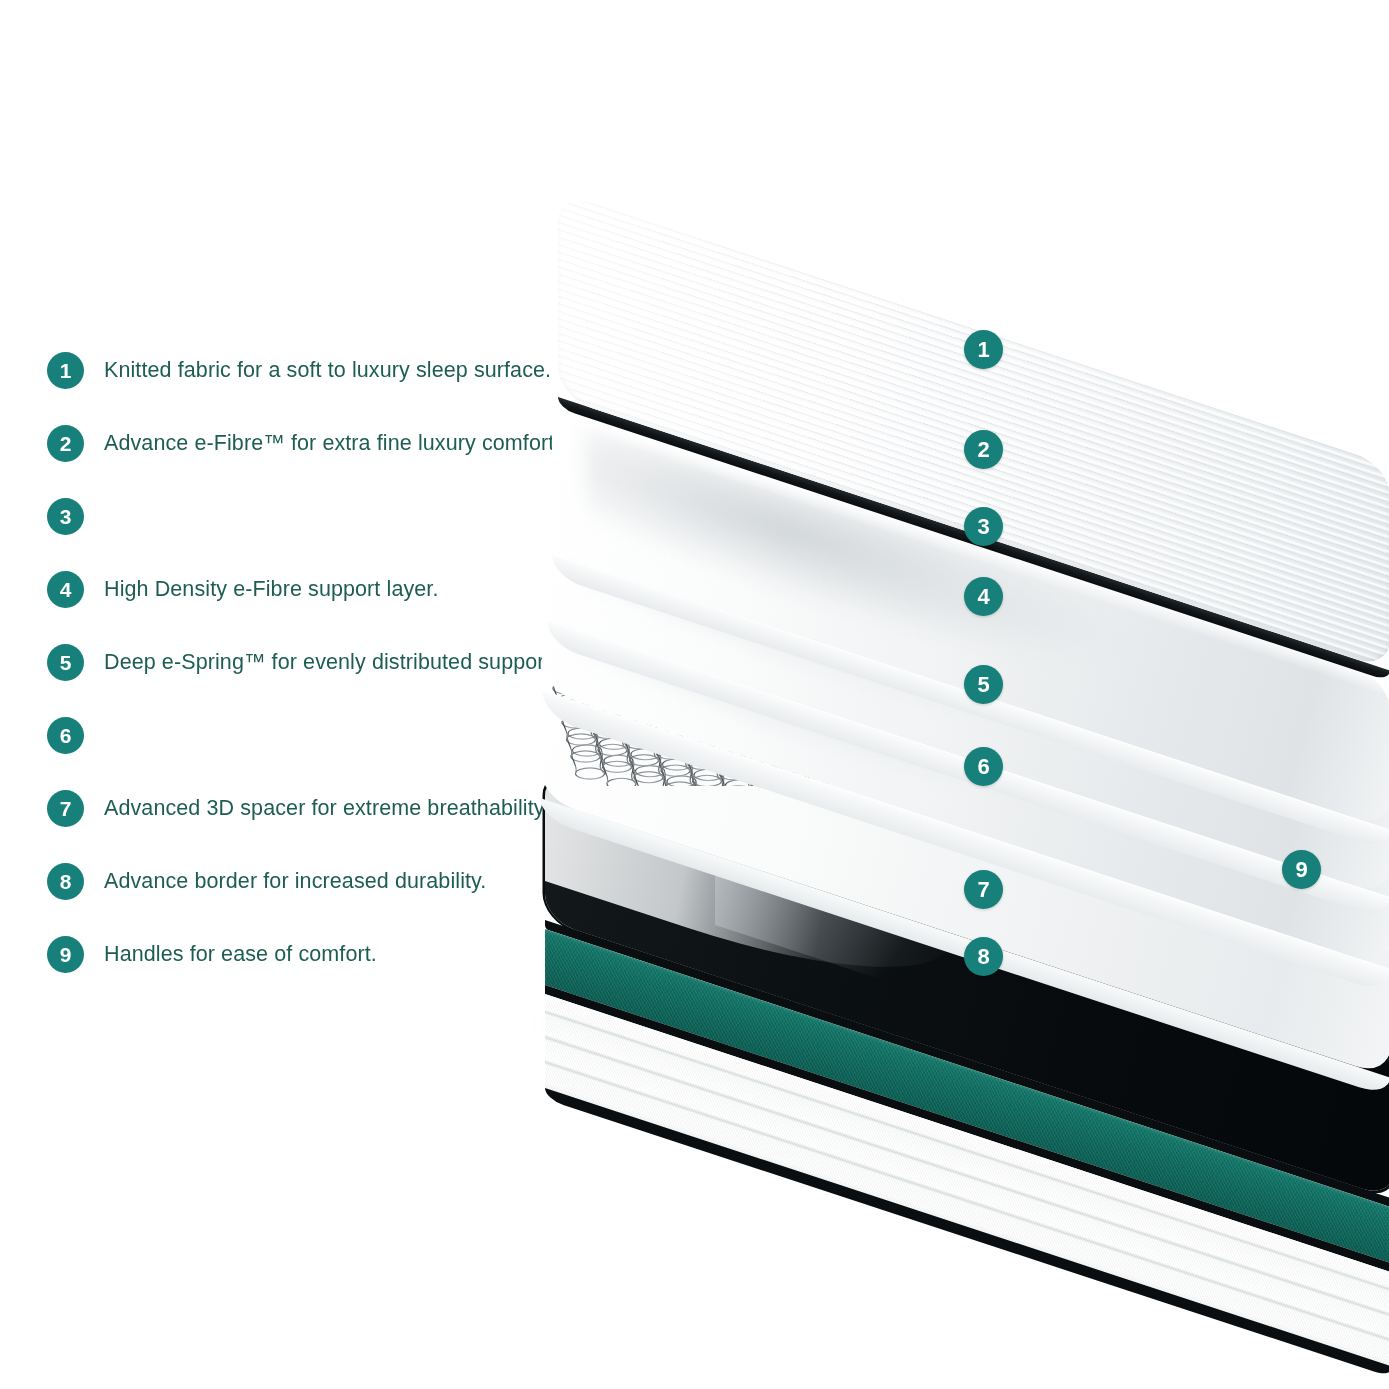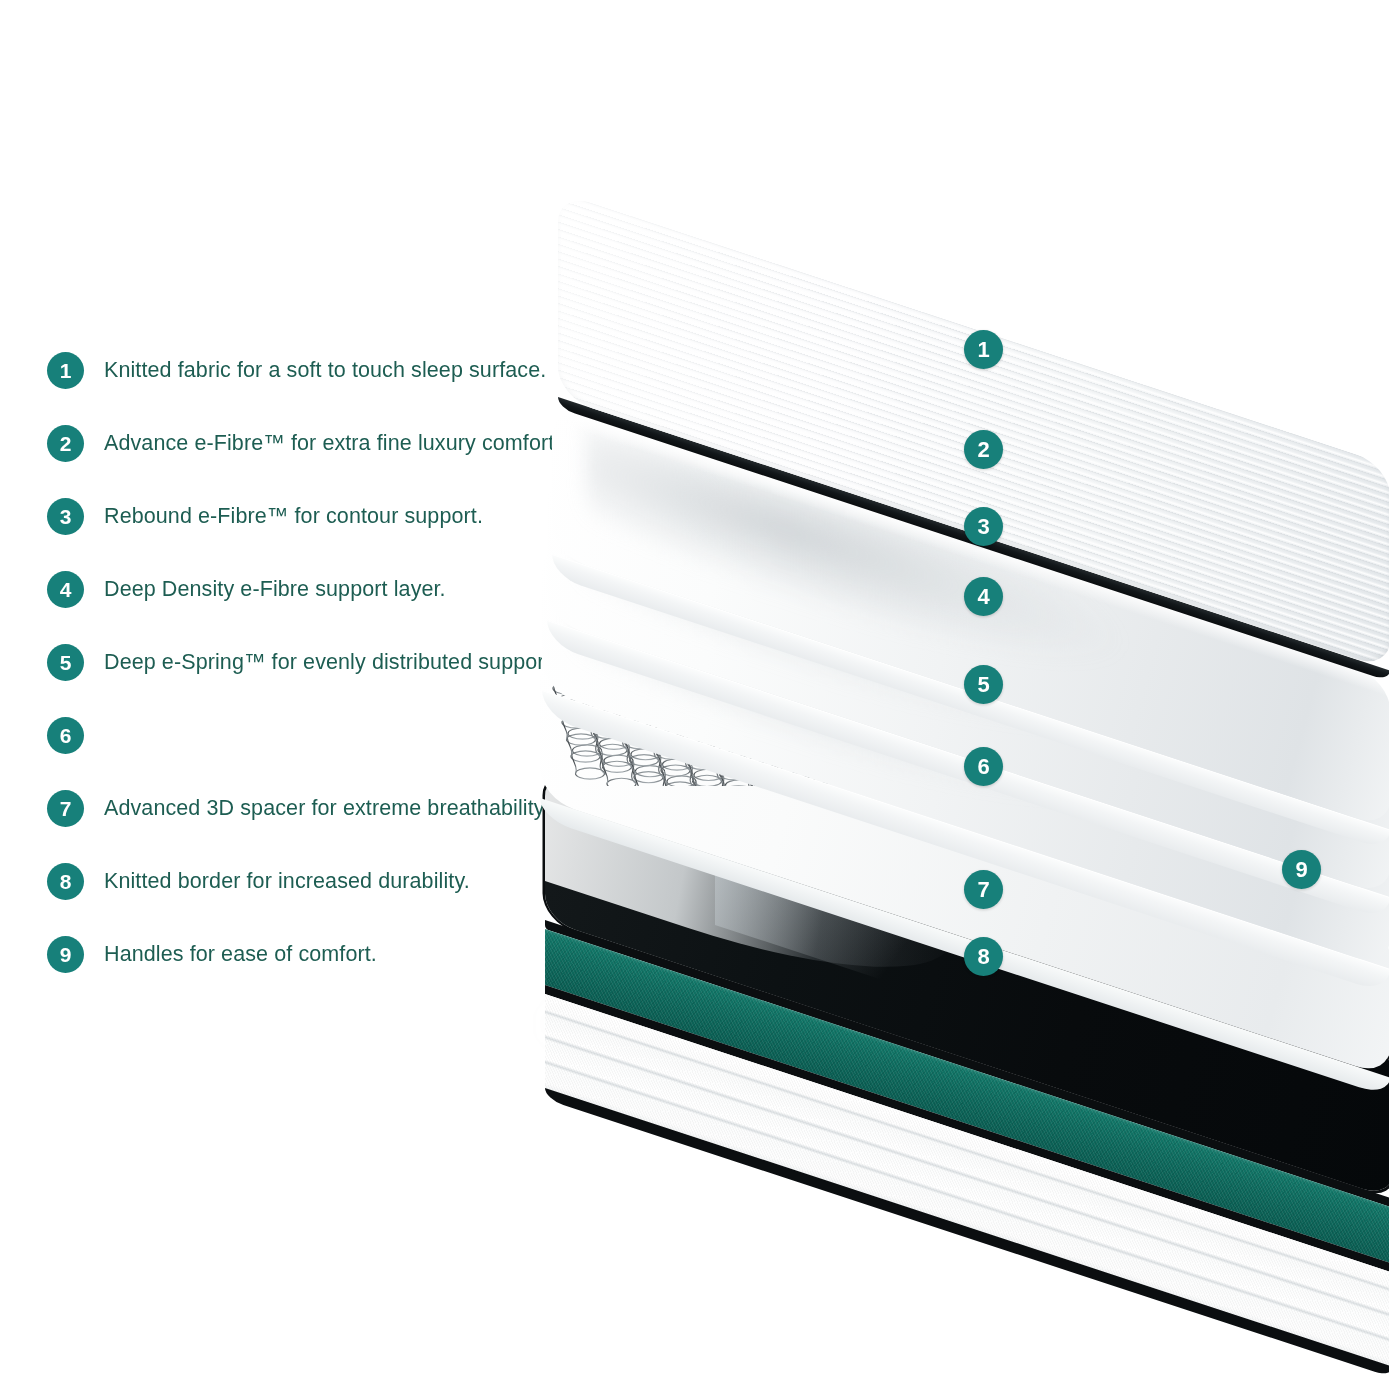--- a/index.html
+++ b/index.html
@@ -244,55 +244,54 @@
 </style>
 </head>
 <body>
 
 <div id="stage">
 
   <div id="legend">
 
     <div class="legend-row">
       <div class="badge">1</div>
-      <div class="legend-text">Knitted fabric for a soft to touch sleep surface.</div>
+      <div class="legend-text">Knitted fabric for a soft to luxury sleep surface.</div>
     </div>
 
     <div class="legend-row">
       <div class="badge">2</div>
       <div class="legend-text">Advance e-Fibre™ for extra fine luxury comfort.</div>
     </div>
 
     <div class="legend-row">
       <div class="badge">3</div>
-      <div class="legend-text">Rebound e-Fibre™ for contour support.</div>
     </div>
 
     <div class="legend-row">
       <div class="badge">4</div>
-      <div class="legend-text">Deep Density e-Fibre support layer.</div>
+      <div class="legend-text">High Density e-Fibre support layer.</div>
     </div>
 
     <div class="legend-row">
       <div class="badge">5</div>
       <div class="legend-text">Deep e-Spring™ for evenly distributed support.</div>
     </div>
 
     <div class="legend-row">
       <div class="badge">6</div>
     </div>
 
     <div class="legend-row">
       <div class="badge">7</div>
       <div class="legend-text">Advanced 3D spacer for extreme breathability.</div>
     </div>
 
     <div class="legend-row">
       <div class="badge">8</div>
-      <div class="legend-text">Knitted border for increased durability.</div>
+      <div class="legend-text">Advance border for increased durability.</div>
     </div>
 
     <div class="legend-row">
       <div class="badge">9</div>
       <div class="legend-text">Handles for ease of comfort.</div>
     </div>
 
   </div>
 
   <div id="scene">

